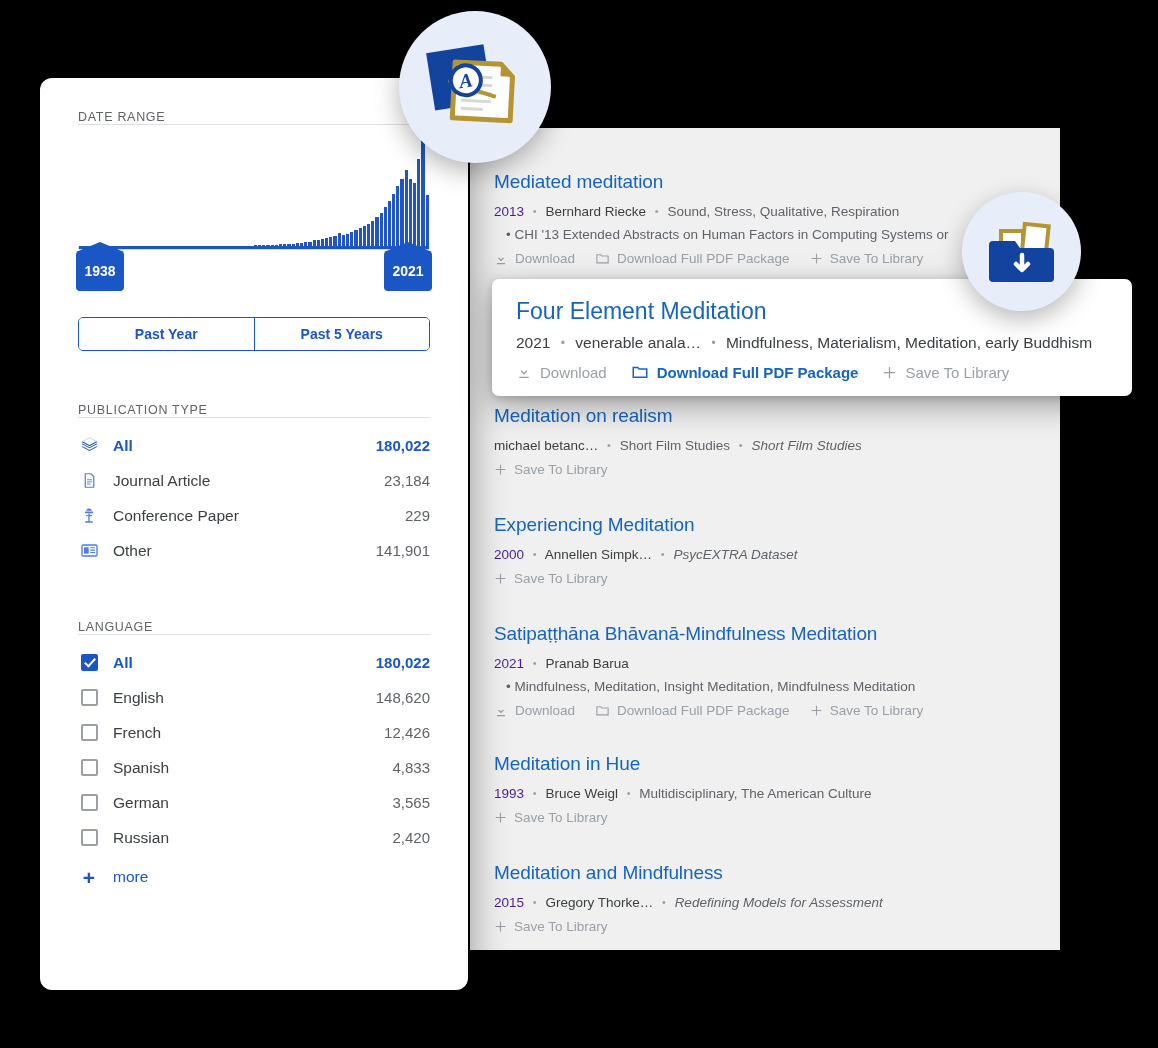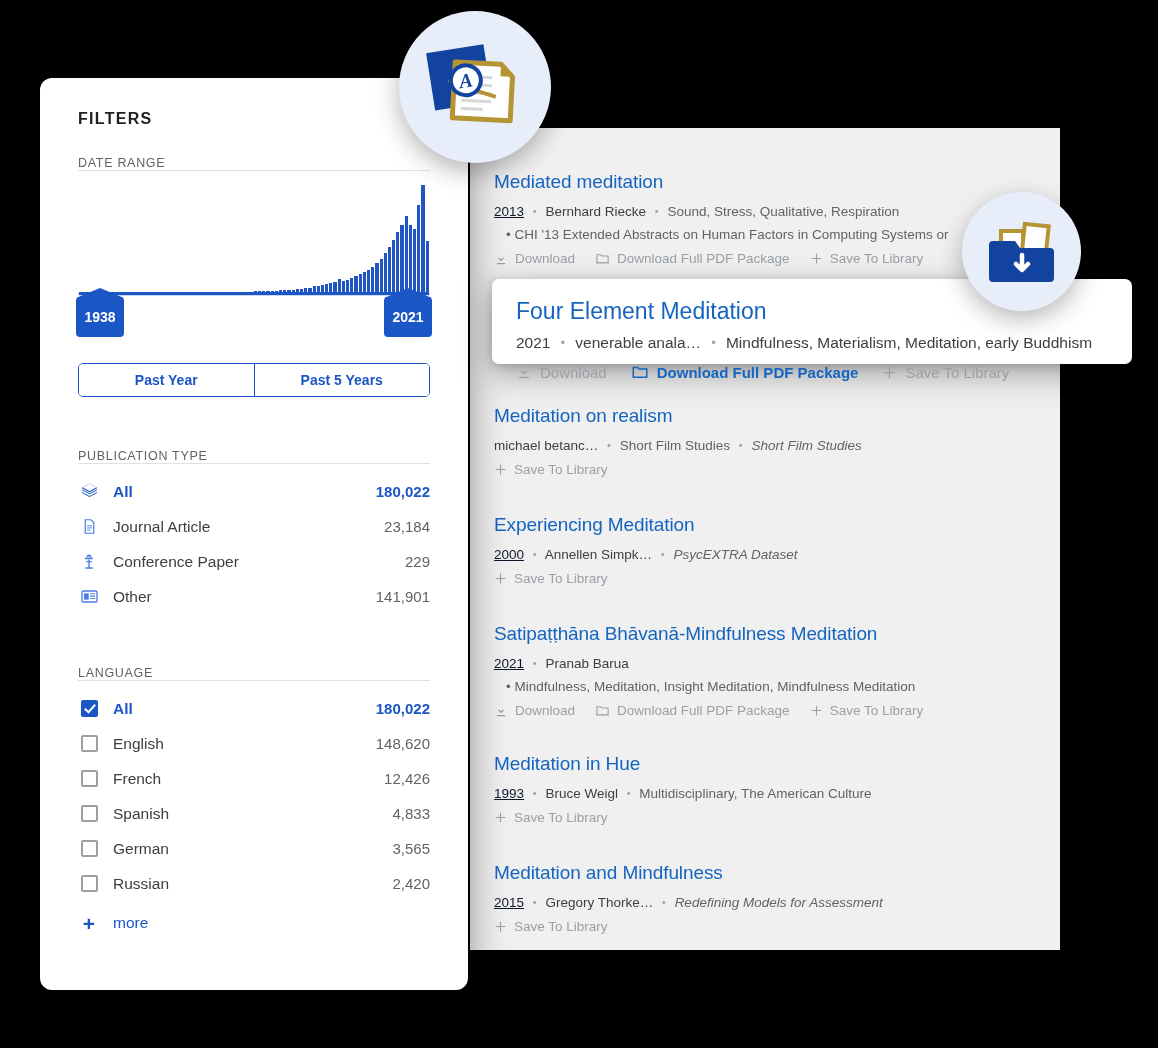--- a/index.html
+++ b/index.html
@@ -43,21 +43,21 @@
     white-space: nowrap;
   }
 
   .result-meta {
     font-size: 13.5px;
     color: #5f6368;
     line-height: 20px;
     margin-bottom: 3px;
     white-space: nowrap;
   }
-  .result-meta .year { color: #0f172a; text-decoration: underline; }
+  .result-meta .year { color: #4c1d95; }
   .result-meta .sep { color: #9aa0a6; padding: 0 5px; font-size: 11px; vertical-align: 1px; }
   .result-meta .author { color: #3c4043; }
   .result-meta .kw { color: #5f6368; }
   .result-meta .src { color: #5f6368; font-style: italic; }
 
   .result-meta2 {
     font-size: 13.5px;
     color: #5f6368;
     line-height: 20px;
     margin-bottom: 5px;
@@ -72,21 +72,21 @@
     white-space: nowrap;
   }
   .action svg { flex: none; }
 
   
   .hl-card {
     position: absolute;
     left: 492px;
     top: 279px;
     width: 640px;
-    height: 85px;
+    height: 117px;
     background: #ffffff;
     border-radius: 7px;
     box-shadow: 0 10px 32px rgba(0,0,0,0.34), 0 2px 8px rgba(0,0,0,0.16);
     padding: 18px 8px 0 24px;
     z-index: 30;
   }
   .hl-title {
     color: #1565c0;
     font-size: 23px;
     line-height: 28px;
@@ -490,21 +490,20 @@
       <svg width="15" height="15" viewBox="0 0 24 24">
           <path fill="#9aa0a6" d="M11 3h2v8h8v2h-8v8h-2v-8H3v-2h8z"></path>
         </svg>
       <span>Save To Library</span>
     </div>
   </div>
 </div>
 
 <div class="filters-panel">
 
-  <div class="filters-heading">FILTERS</div>
 
   <div class="section-label">DATE RANGE</div>
 
   <div class="histo-wrap">
     <div class="histo" id="histo">
         <div class="bar" title="1938: 0" style="height: 0px; margin-right: 1px;"></div>
         <div class="bar" title="1939: 0" style="height: 0px; margin-right: 1px;"></div>
         <div class="bar" title="1940: 0" style="height: 0px; margin-right: 1px;"></div>
         <div class="bar" title="1941: 0" style="height: 0px; margin-right: 1px;"></div>
         <div class="bar" title="1942: 0" style="height: 0px; margin-right: 1px;"></div>

